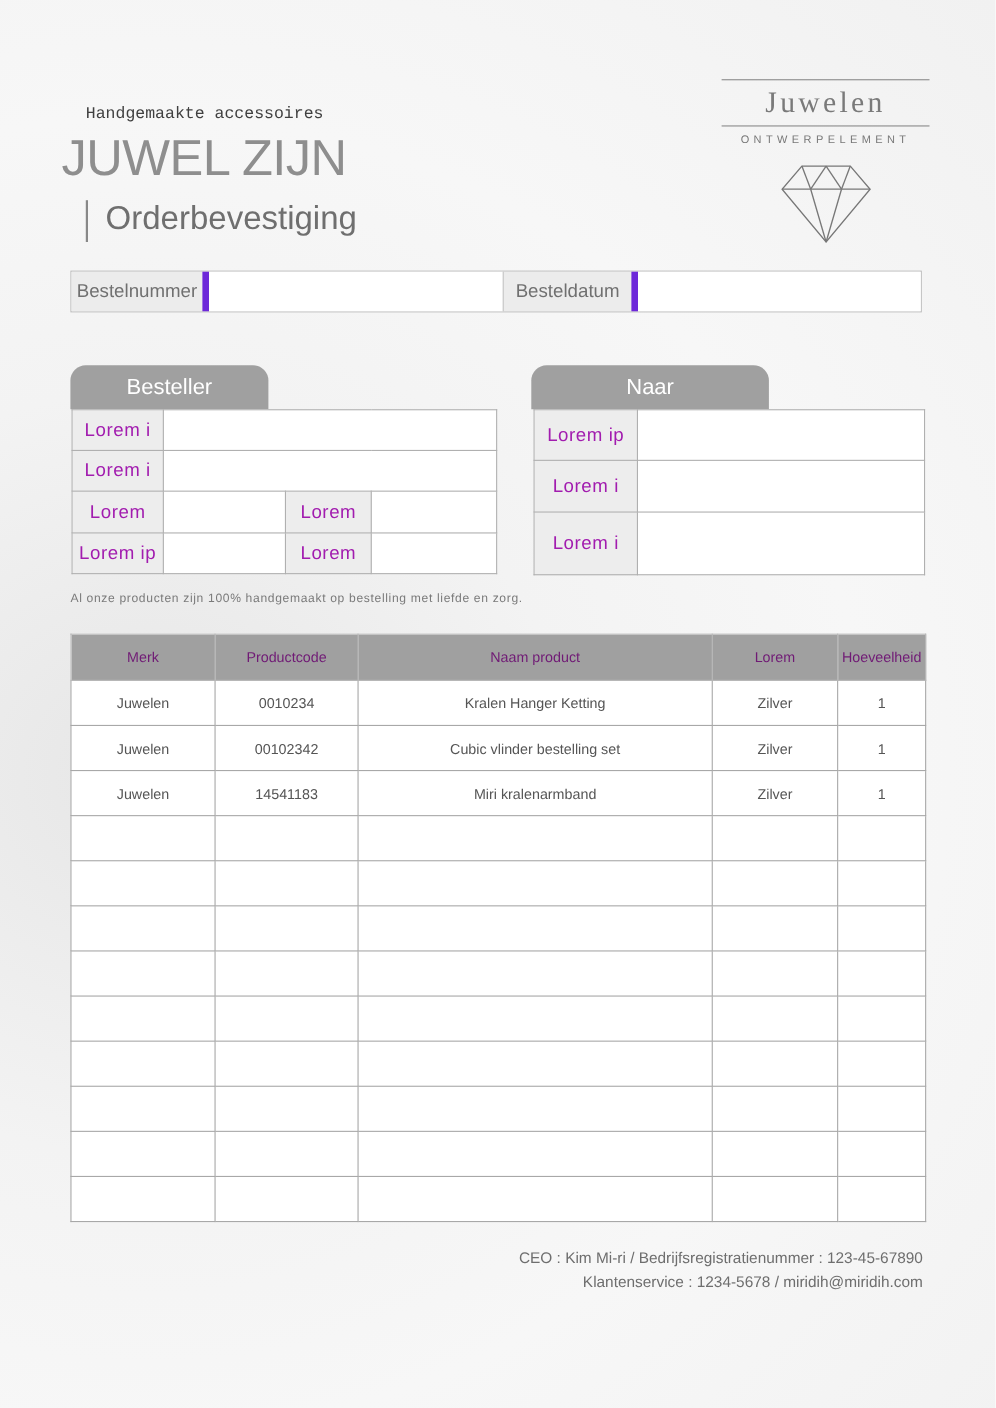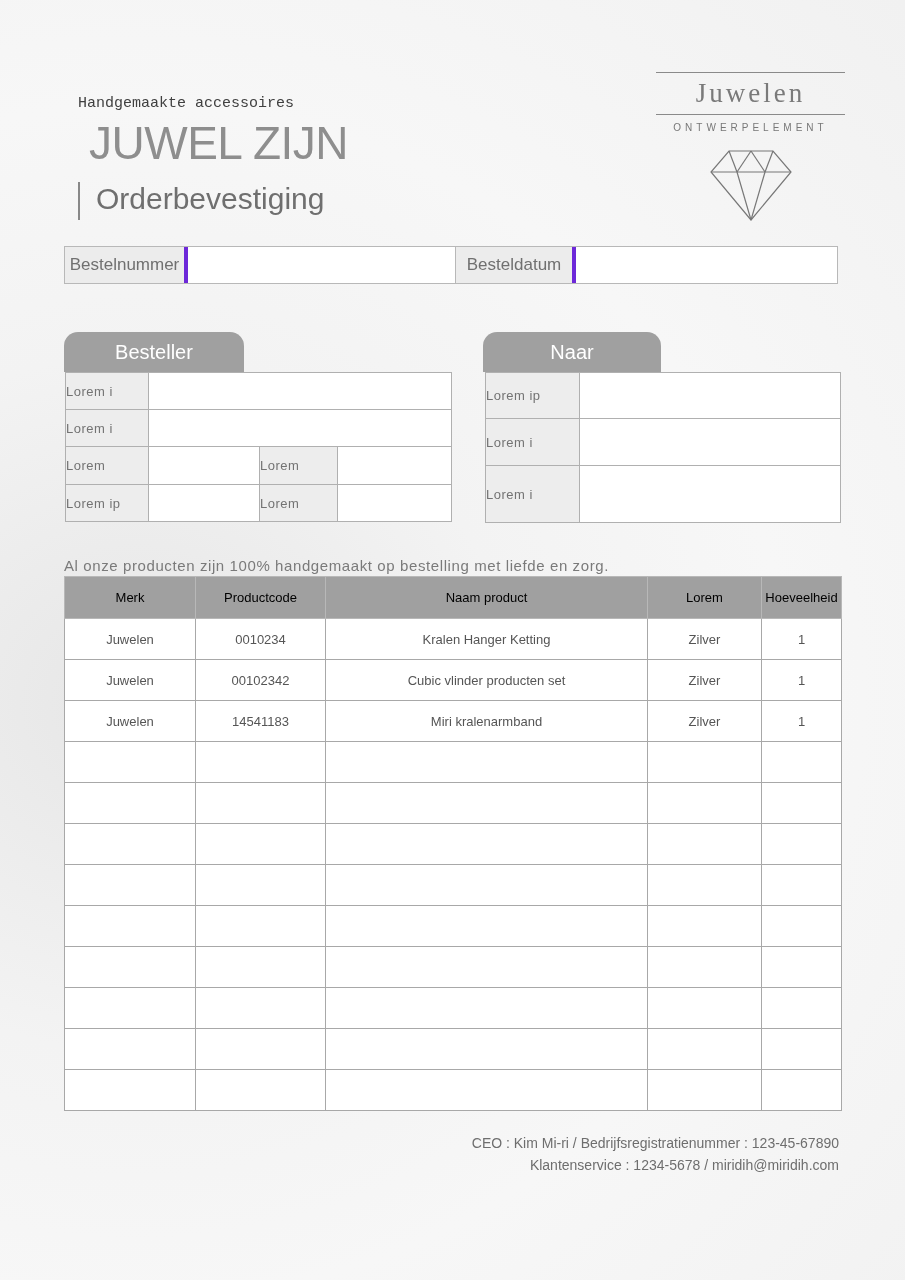--- a/index.html
+++ b/index.html
@@ -4,42 +4,42 @@
 <style>
   html, body { margin: 0; padding: 0; }
   body {
     width: 905px; height: 1280px; position: relative; overflow: hidden;
     font-family: "Liberation Sans", sans-serif;
     background: radial-gradient(ellipse at 15% 55%, #e6e6e6 0%, #f3f3f3 35%, #f7f7f7 60%, #f1f1f1 100%);
     color: #555;
   }
   .abs { position: absolute; }
   .subtitle { left: 78px; top: 95px; font-family: Liberation Mono, monospace; font-size: 15px; color: #404040; }
-  .title { left: 89px; top: 116px; font-size: 46px; color: #8e8e8e; letter-spacing: -0.5px; }
+  .title { left: 56px; top: 116px; font-size: 46px; color: #8e8e8e; letter-spacing: -0.5px; }
   .doc-bar { left: 78px; top: 182px; width: 2px; height: 38px; background: #888; }
   .doc-title { left: 96px; top: 182px; font-size: 30px; color: #6f6f6f; }
 
   .brand-line { left: 656px; width: 189px; height: 1px; background: #8a8a8a; }
   .brand-name { left: 656px; top: 78px; width: 189px; text-align: center; font-family: "Liberation Serif", serif; font-size: 27px; letter-spacing: 3px; color: #7a7a7a; }
   .brand-sub { left: 656px; top: 122px; width: 189px; text-align: center; font-size: 10px; letter-spacing: 4px; color: #777; }
   .diamond { left: 709px; top: 150px; }
 
   .order-row { left: 64px; top: 246px; width: 774px; height: 38px; display: flex; border: 1px solid #b8b8b8; background: #fff; box-sizing: border-box; }
-  .order-row .lab { background: #ececec; border-right: 4px solid #6d28d9; display: flex; align-items: center; justify-content: center; font-size: 17px; color: #707070; }
+  .order-row .lab { background: #ececec; border-right: 6px solid #6d28d9; display: flex; align-items: center; justify-content: center; font-size: 17px; color: #707070; }
   .order-row .val { background: #fff; border-right: 1px solid #b8b8b8; }
 
   .tab { height: 40px; background: #a0a0a0; color: #fff; border-radius: 14px 14px 0 0; display: flex; align-items: center; justify-content: center; font-size: 20px; }
   table.form { border-collapse: collapse; background: #fff; }
   table.form td { border: 1px solid #b0b0b0; padding: 0; }
-  table.form td.lab { background: #ededed; text-align: left; font-size: 13px; color: #737373; letter-spacing: 0.5px; }
-
-  .note { left: 64px; top: 557px; font-size: 15px; color: #7a7a7a; letter-spacing: 0.6px; }
+  table.form td.lab { background: #ededed; text-align: center; font-size: 17px; color: #a21caf; letter-spacing: 0.5px; }
+
+  .note { left: 64px; top: 538px; font-size: 11px; color: #7a7a7a; letter-spacing: 0.6px; }
 
   table.items { position: absolute; left: 64px; top: 576px; width: 777px; border-collapse: collapse; background: #fff; table-layout: fixed; }
-  table.items th { background: #a0a0a0; color: #000000; font-weight: normal; font-size: 13px; height: 41px; border: 1px solid #b8b8b8; border-left-color: #fff; padding: 0; }
+  table.items th { background: #a0a0a0; color: #701a75; font-weight: normal; font-size: 13px; height: 41px; border: 1px solid #b8b8b8; border-left-color: #fff; padding: 0; }
   table.items th:first-child { border-left-color: #b8b8b8; }
   table.items td { border: 1px solid #a8a8a8; height: 40px; text-align: center; font-size: 13px; color: #555; padding: 0; }
 
   .footer { right: 66px; top: 1133px; text-align: right; font-size: 14px; line-height: 21.5px; color: #6e6e6e; }
 </style>
 </head>
 <body>
 
 <div class="abs subtitle">Handgemaakte accessoires</div>
 <div class="abs title">JUWEL ZIJN</div>
@@ -91,21 +91,21 @@
   </tr>
   <tr style="height:37px">
     <td class="lab">Lorem ip</td>
     <td></td>
     <td class="lab">Lorem</td>
     <td></td>
   </tr>
 </tbody>
   </table>
 
-<div class="abs tab" style="left:483px;top:332px;width:178px">
+<div class="abs tab" style="left:483px;top:332px;width:216px">
   <span>Naar</span>
 </div>
 <table class="form abs" style="left:485px;top:372px;width:356px">
   <tbody>
       <tr style="height:46px">
     <td class="lab" style="width:93px">Lorem ip</td>
     <td></td>
   </tr>
   <tr style="height:47px">
     <td class="lab">Lorem i</td>
@@ -141,21 +141,21 @@
       <tr>
         <td>Juwelen</td>
         <td>0010234</td>
         <td>Kralen Hanger Ketting</td>
         <td>Zilver</td>
         <td>1</td>
       </tr>
       <tr>
         <td>Juwelen</td>
         <td>00102342</td>
-        <td>Cubic vlinder producten set</td>
+        <td>Cubic vlinder bestelling set</td>
         <td>Zilver</td>
         <td>1</td>
       </tr>
       <tr>
         <td>Juwelen</td>
         <td>14541183</td>
         <td>Miri kralenarmband</td>
         <td>Zilver</td>
         <td>1</td>
       </tr>

